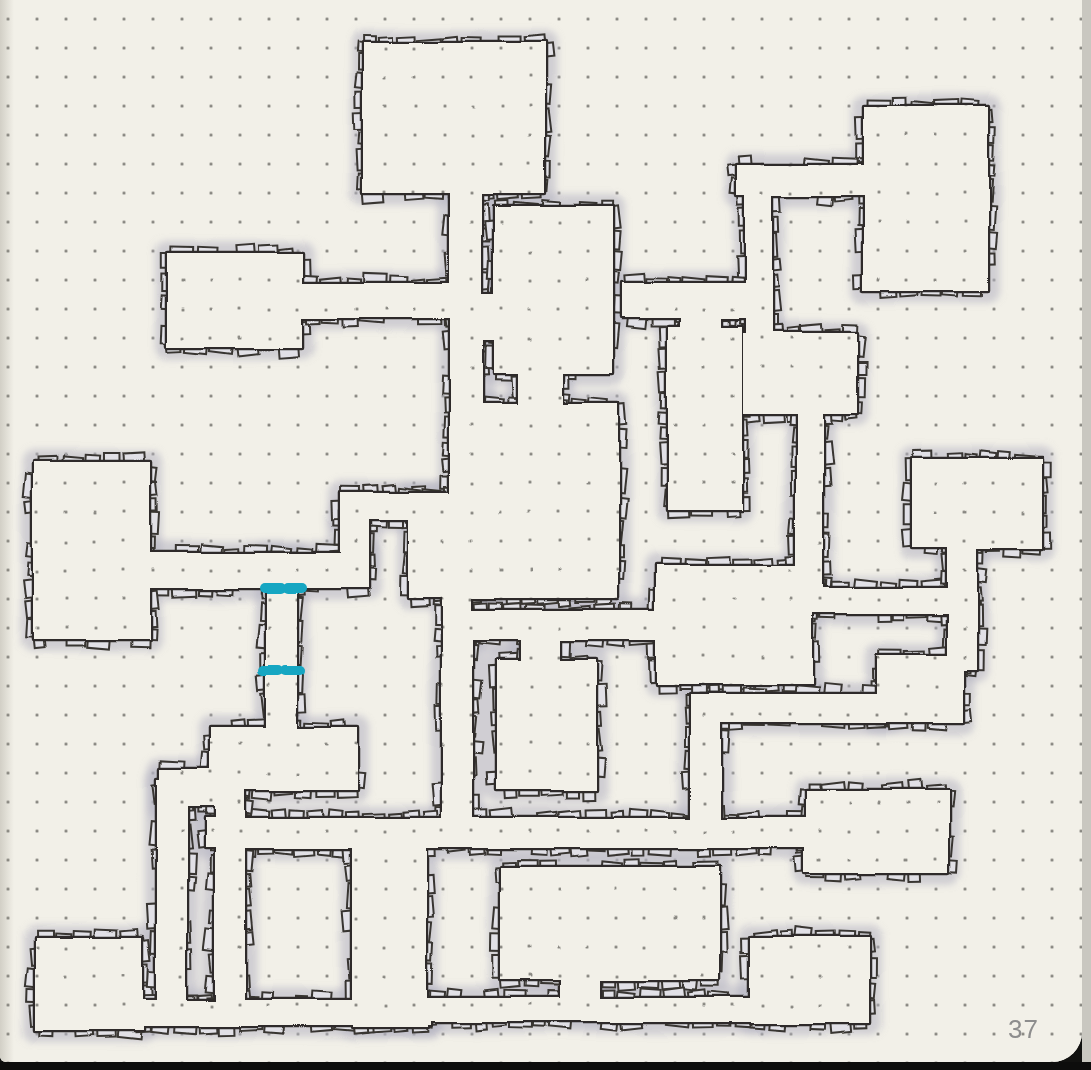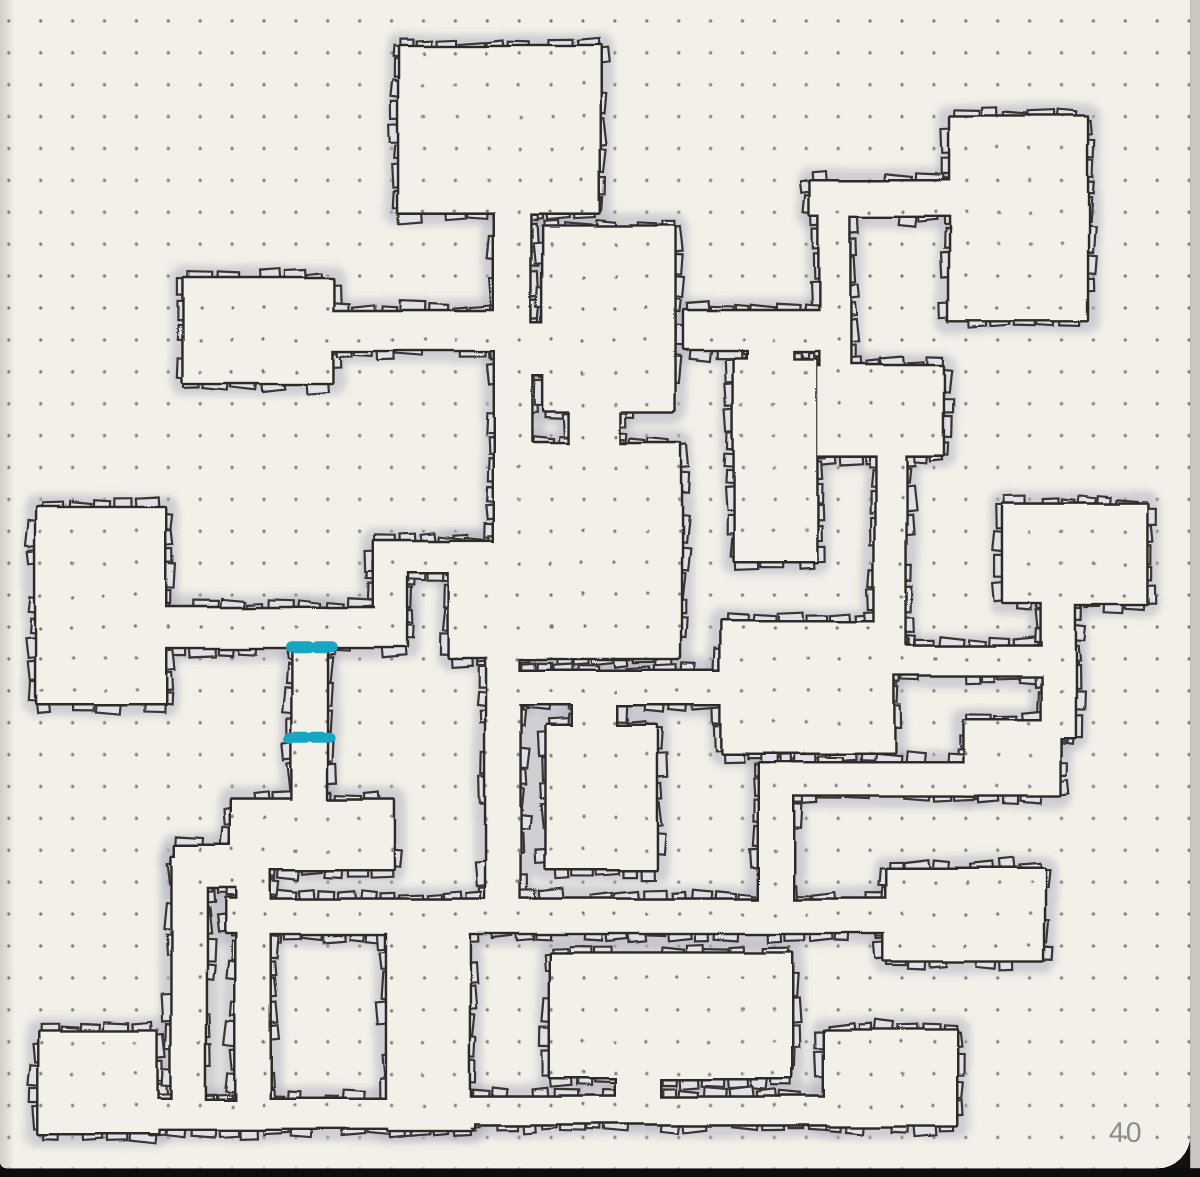--- a/index.html
+++ b/index.html
@@ -1044,15 +1044,15 @@
           </g>
           <g>
             <line x1="264" y1="588" x2="281" y2="588" stroke="#15a6c2" stroke-width="10" stroke-linecap="round"></line>
             <line x1="288" y1="588" x2="303" y2="588" stroke="#15a6c2" stroke-width="10" stroke-linecap="round"></line>
             <line x1="263" y1="672" x2="279" y2="672" stroke="#15a6c2" stroke-width="10" stroke-linecap="round"></line>
             <line x1="286" y1="672" x2="301" y2="672" stroke="#15a6c2" stroke-width="10" stroke-linecap="round"></line>
           </g>
         </g>
       </svg>
     <div class="left-shade"></div>
-    <div class="page-number">40</div>
+    <div class="page-number">37</div>
   </div>
 </div>
 
 </body></html>

